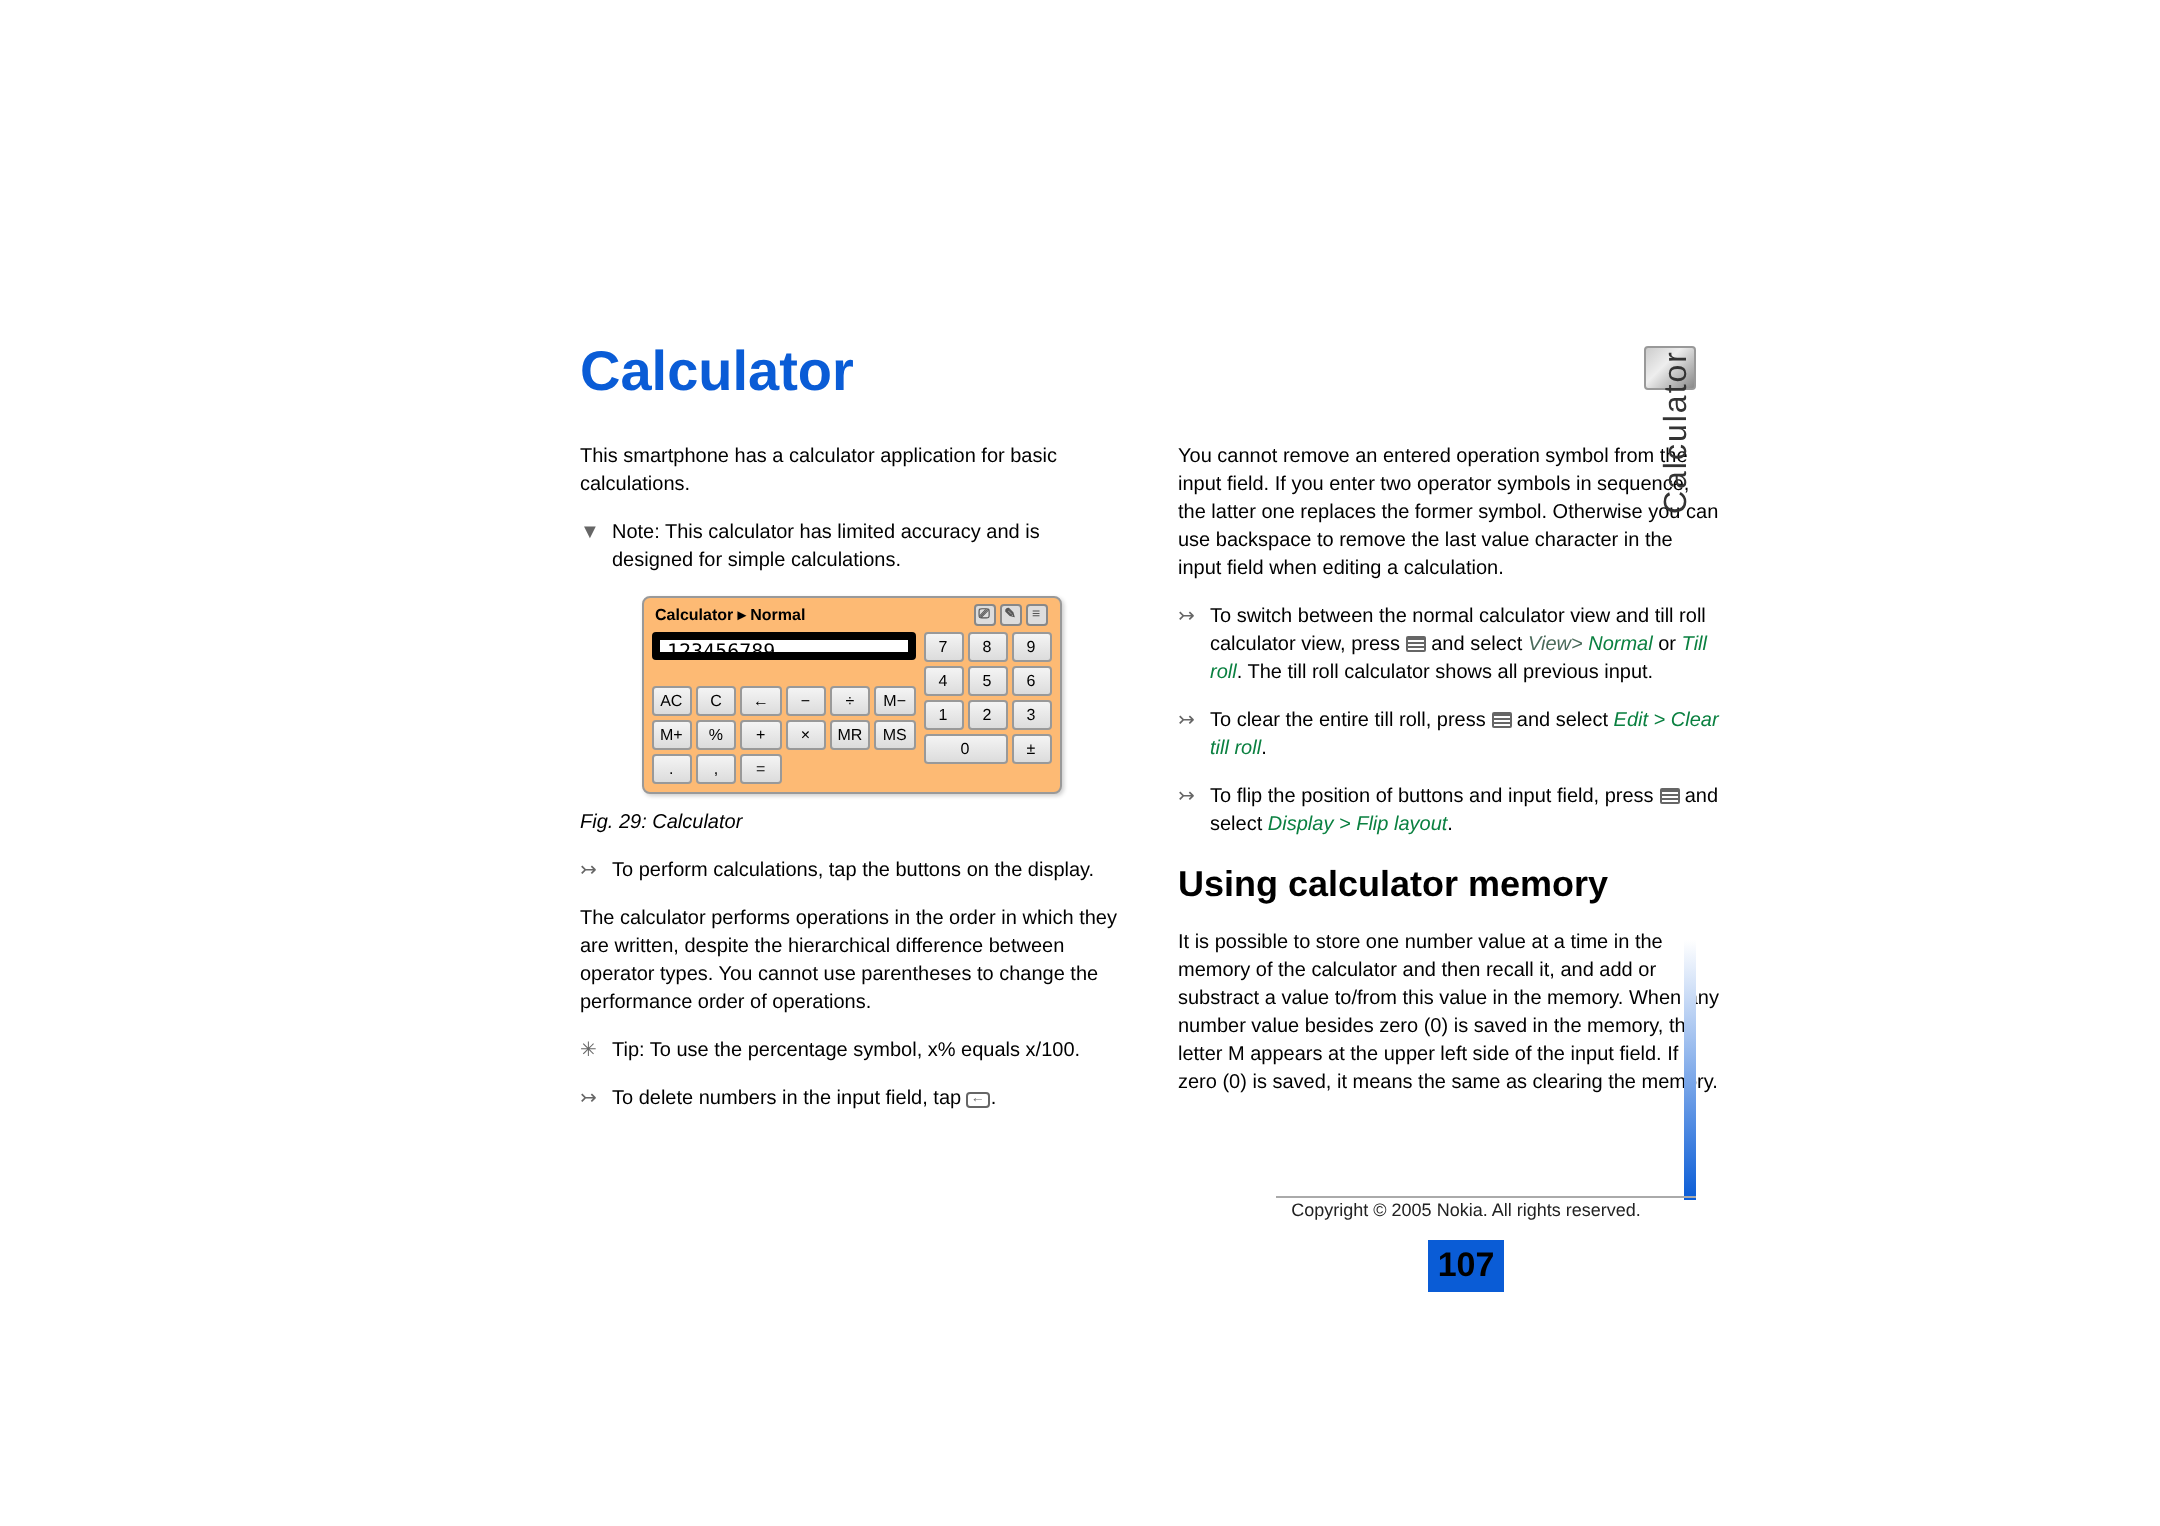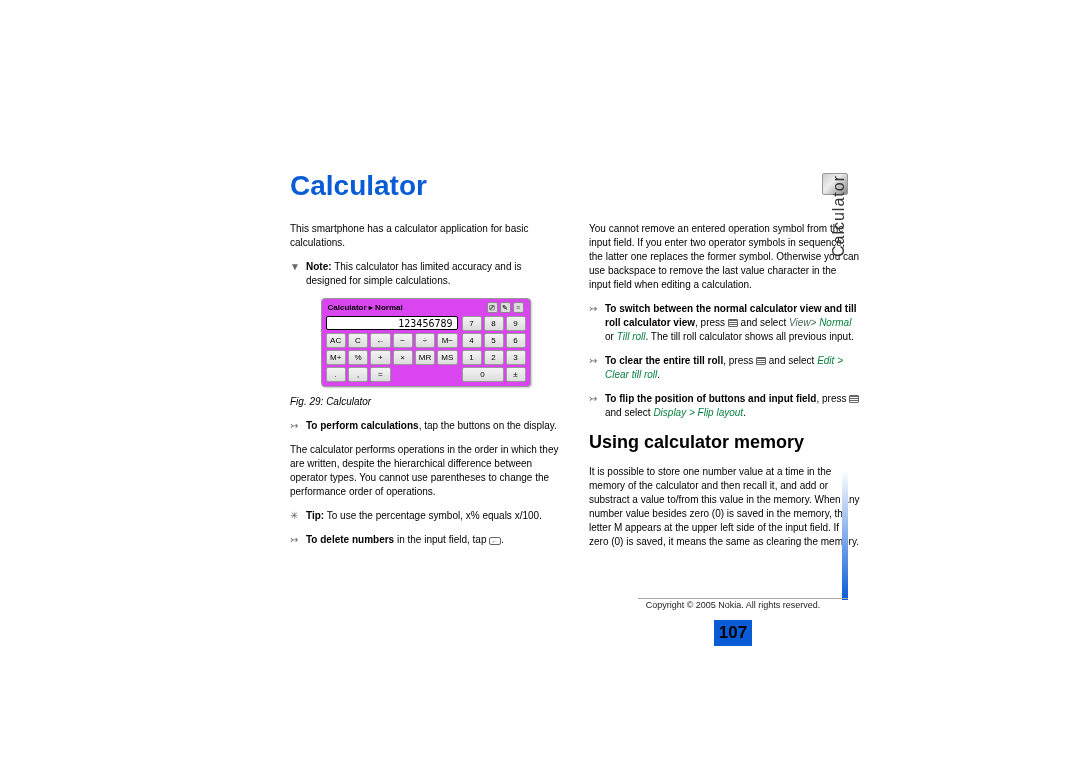--- a/index.html
+++ b/index.html
@@ -65,39 +65,39 @@
   .backspace-icon::before {
     content: '←';
     font-size: 7px;
     position: absolute;
     left: 1px;
     top: -2px;
     color: #666;
   }
   .italic-menu { font-style: italic; color: #0a8040; }
   .italic-menu-grey { font-style: italic; color: #4a6a5a; }
-  .bold { font-weight: bold; }
+  .bold { font-weight: normal; }
   .fig-caption {
     font-style: italic;
     font-size: 10px;
     margin: 6px 0 10px 0;
   }
   .subhead {
     font-size: 18px;
     font-weight: bold;
     margin: 10px 0;
     color: #000;
   }
   
   .calc-figure {
     width: 210px;
     margin: 8px auto;
     border: 1px solid #999;
     border-radius: 4px;
-    background: #d946ef;
+    background: #fdba74;
     padding: 2px 4px 4px 4px;
     box-shadow: 1px 1px 2px rgba(0,0,0,0.2);
   }
   .calc-titlebar {
     display: flex;
     align-items: center;
     font-size: 8px;
     padding: 1px 2px;
     font-weight: bold;
   }
@@ -111,28 +111,28 @@
     background: #ddd;
     font-size: 7px;
     text-align: center;
     line-height: 9px;
     color: #555;
   }
   .calc-body { display: flex; gap: 4px; margin-top: 2px; }
   .calc-left { flex: 1; }
   .calc-display {
     background: #fff;
-    border: 1px solid #000000;
+    border: 4px solid #000000;
     border-radius: 2px;
     height: 14px;
     line-height: 14px;
     font-size: 10px;
-    text-align: right;
+    text-align: left;
     padding: 0 4px;
-    margin-bottom: 3px;
+    margin-bottom: 13px;
     font-family: monospace;
   }
   .calc-grid-left {
     display: grid;
     grid-template-columns: repeat(6, 1fr);
     gap: 2px;
   }
   .calc-grid-right {
     display: grid;
     grid-template-columns: repeat(3, 20px);

